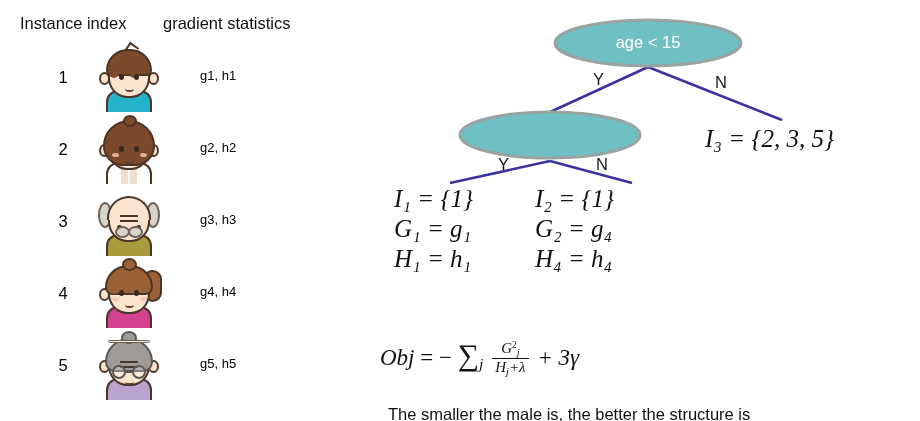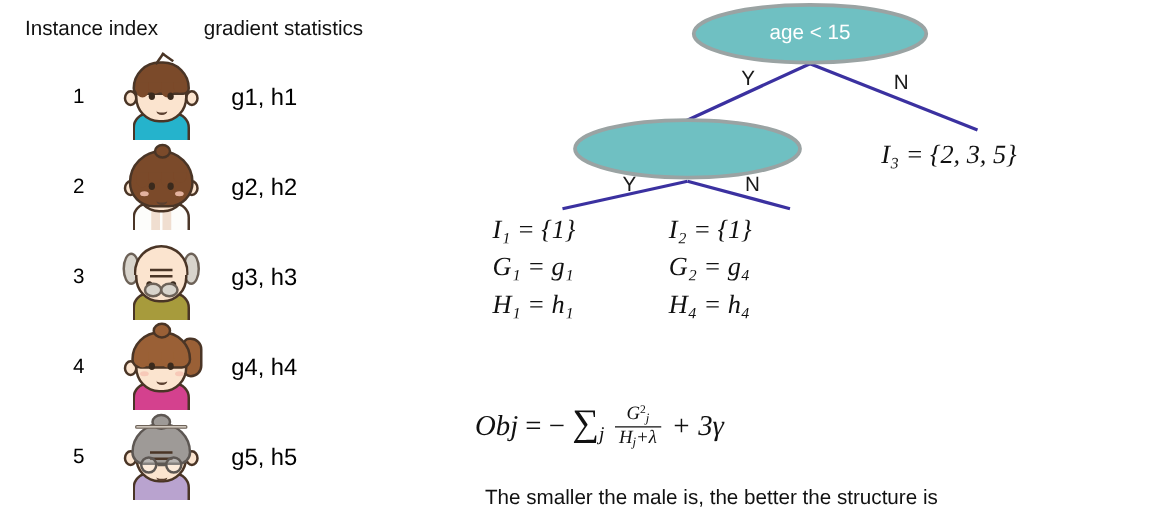--- a/index.html
+++ b/index.html
@@ -11,21 +11,21 @@
   .panel{position:absolute;}
 
   
   #left-panel{left:0;top:0;width:340px;height:421px;}
   .col-head{position:absolute;top:14px;font-size:16.5px;color:#111;white-space:nowrap;}
   #head-index{left:8px;margin-left:12px;}
   #head-grad{left:163px;}
 
   .row{position:absolute;left:0;width:340px;height:72px;}
   .row-idx{position:absolute;left:50px;width:26px;text-align:center;font-size:16.5px;top:26px;}
-  .row-stat{position:absolute;left:185px;font-size:19px;top:26px;white-space:nowrap;}
+  .row-stat{position:absolute;left:200px;font-size:13px;top:26px;white-space:nowrap;}
   .avatar{position:absolute;left:96px;top:2px;width:66px;height:68px;}
 
   
   .av{position:absolute;left:0;top:0;width:66px;height:68px;}
   .body{position:absolute;left:10px;bottom:0;width:46px;height:22px;border:2.2px solid #4a3526;
         border-bottom:none;border-radius:12px 12px 0 0;box-sizing:border-box;}
   .neck{position:absolute;left:24px;bottom:18px;width:18px;height:9px;background:#fbe4cf;
         border:2.2px solid #4a3526;border-top:none;border-radius:0 0 9px 9px;box-sizing:border-box;z-index:2;}
   .ear{position:absolute;top:28px;width:11px;height:13px;background:#fbe4cf;border:2.2px solid #4a3526;
        border-radius:50%;box-sizing:border-box;}
@@ -89,30 +89,30 @@
   .w5-bun{left:25px;top:-1px;width:16px;height:13px;background:#9e9a97;border:2.2px solid #5d5753;
           border-radius:50%;box-sizing:border-box;z-index:5;}
   .w5-pin{position:absolute;left:12px;top:8px;width:42px;height:3px;background:#efe7dd;
           border:1.6px solid #6d6258;border-radius:2px;z-index:6;box-sizing:border-box;}
   .glass{position:absolute;top:33px;width:14px;height:14px;border:2.2px solid #5d5753;border-radius:50%;
          z-index:6;box-sizing:border-box;background:rgba(255,255,255,.25);}
   .glass.l{left:16px;} .glass.r{right:16px;}
   .glass-bridge{position:absolute;left:30px;top:39px;width:7px;height:2.2px;background:#5d5753;z-index:6;}
 
   
-  #right-panel{left:340px;top:0;width:580px;height:305px;}
+  #right-panel{left:340px;top:16px;width:580px;height:305px;}
   #tree-svg{position:absolute;left:0;top:0;}
   .node-label{position:absolute;color:#ffffff;font-size:16.5px;white-space:nowrap;
               text-align:center;pointer-events:none;}
   .edge-label{position:absolute;font-size:16.5px;color:#1a1a1a;}
 
   
   .math{position:absolute;font-family:"Liberation Serif",serif;font-style:italic;color:#111;white-space:nowrap;}
   .mblock{position:absolute;}
-  .mline{font-family:"Liberation Serif",serif;font-style:italic;font-size:21px;color:#111;
+  .mline{font-family:"Liberation Serif",serif;font-style:italic;font-size:25px;color:#111;
          white-space:nowrap;line-height:30px;}
   sub{font-size:.68em;font-style:italic;vertical-align:-.28em;}
   sup{font-size:.62em;font-style:normal;vertical-align:.5em;}
   .up{font-style:normal;}
 
   .frac{display:inline-block;vertical-align:middle;text-align:center;font-size:15px;line-height:1.08;
         margin:0 3px;position:relative;top:-1px;}
   .frac .num{display:block;padding:0 3px;}
   .frac .den{display:block;border-top:1.3px solid #111;padding:0 3px;}
 

